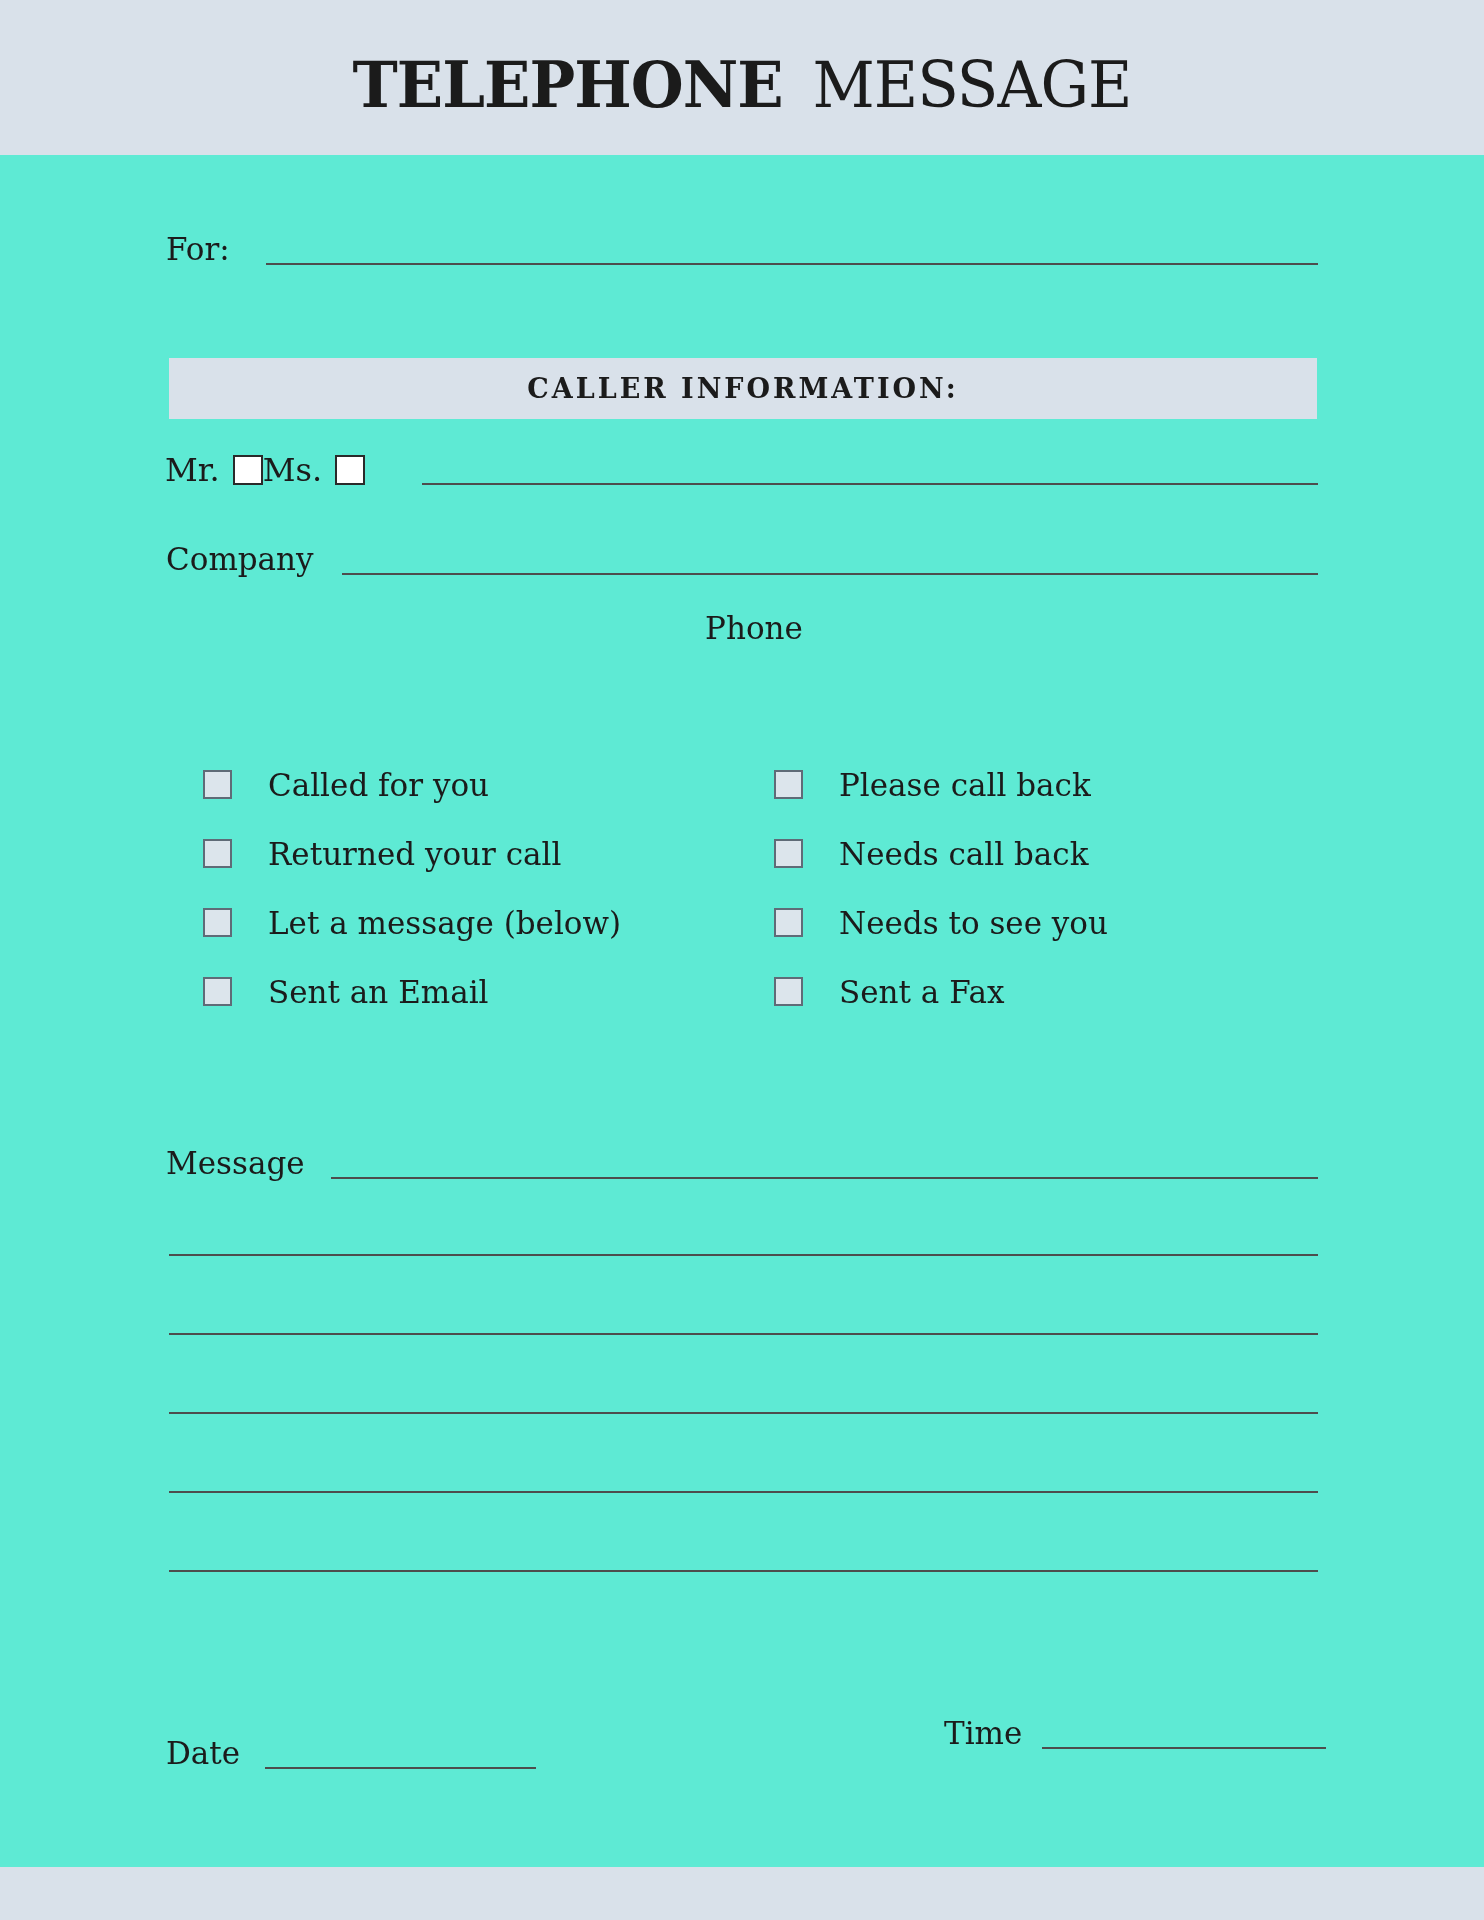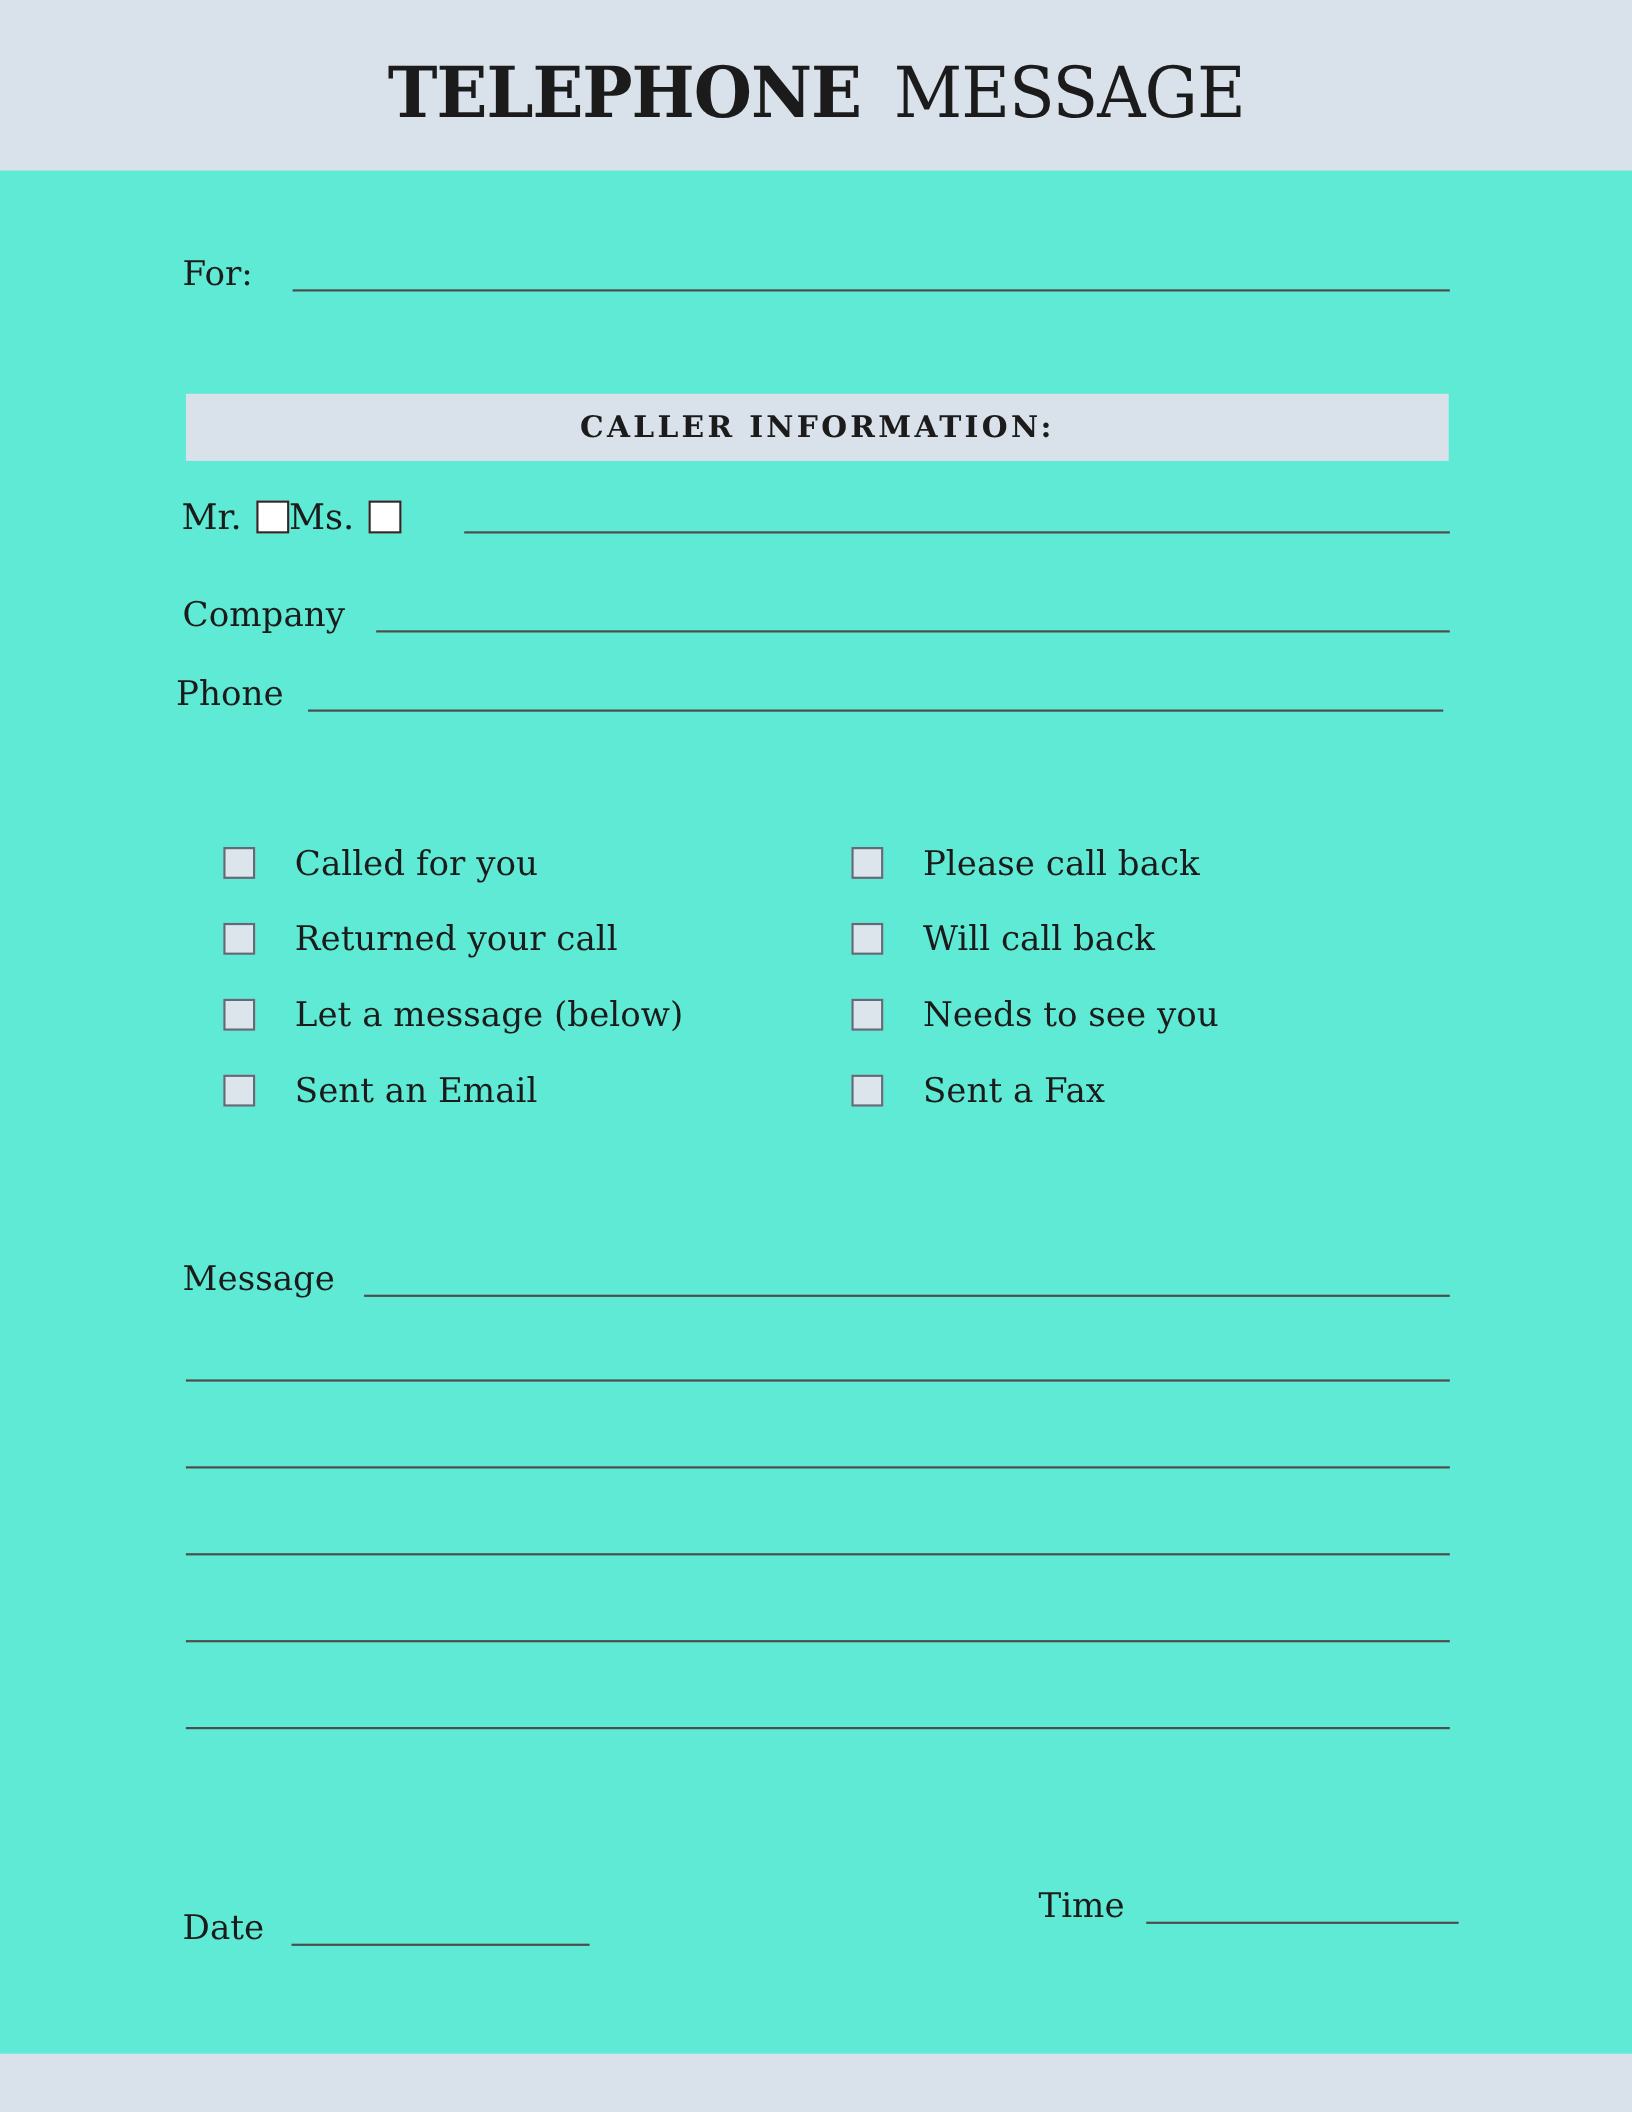--- a/index.html
+++ b/index.html
@@ -92,21 +92,21 @@
   .checkbox.white{
     background:#ffffff;
     border:2px solid #2a2a2a;
     margin-left:13px;
   }
   .cb-ms{}
   .row-salutation .fill-line{margin-left:57px;}
 
   .row-company{top:538px;left:166px;width:1152px;}
   .row-company .fill-line{margin-left:28px;}
-  .row-phone{top:610px;left:160px;width:1152px;}
+  .row-phone{top:610px;left:178px;width:1152px;flex-direction:column;}
   .row-phone .fill-line{margin-left:22px;}
 
   
   .options-grid{
     position:absolute;
     top:750px;left:203px;
     width:1115px;
     display:grid;
     grid-template-columns:571px 1fr;
     grid-auto-rows:69px;
@@ -197,21 +197,21 @@
       <span class="opt-label">Please call back</span>
     </div>
 
     <div class="option">
       <span class="checkbox blue"></span>
       <span class="opt-label">Returned your call</span>
     </div>
 
     <div class="option">
       <span class="checkbox blue"></span>
-      <span class="opt-label">Will call back</span>
+      <span class="opt-label">Needs call back</span>
     </div>
 
     <div class="option">
       <span class="checkbox blue"></span>
       <span class="opt-label">Let a message (below)</span>
     </div>
 
     <div class="option">
       <span class="checkbox blue"></span>
       <span class="opt-label">Needs to see you</span>

